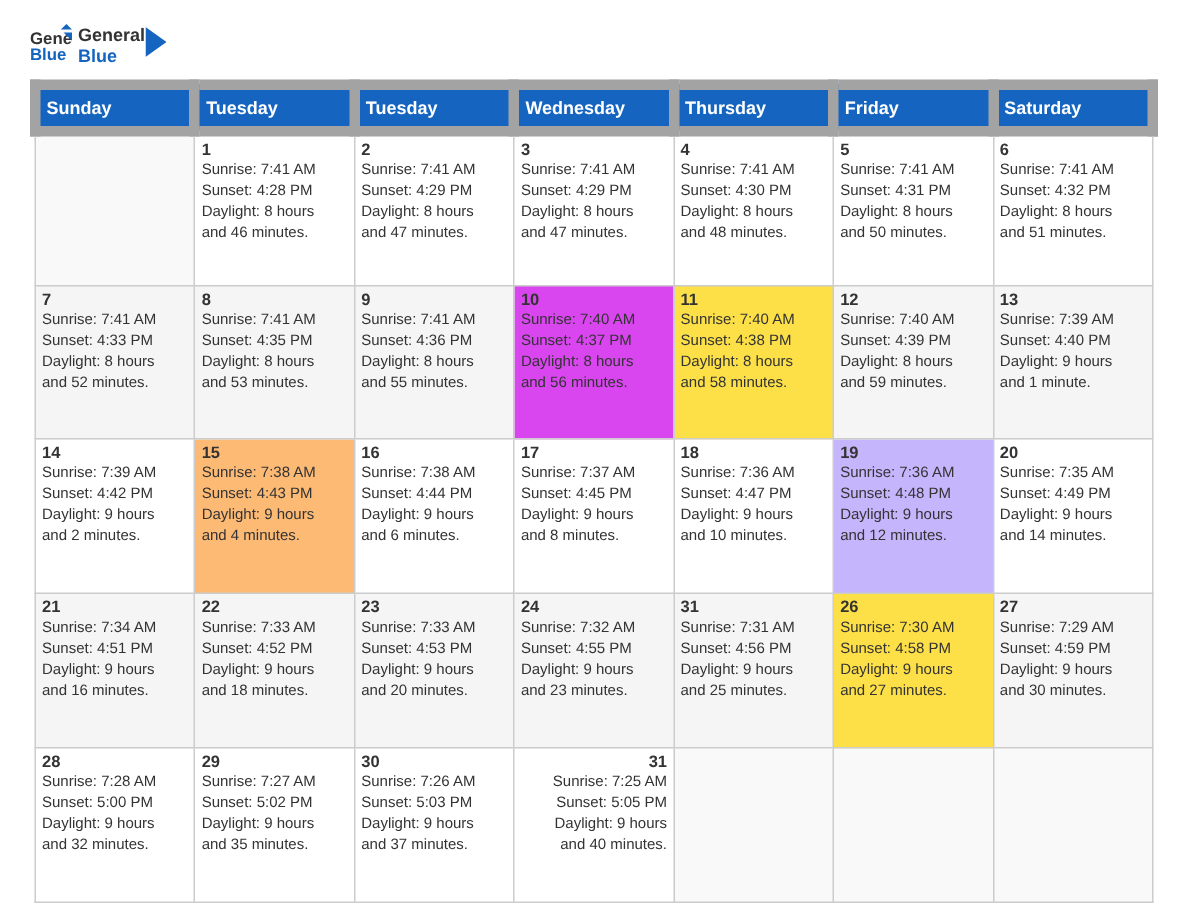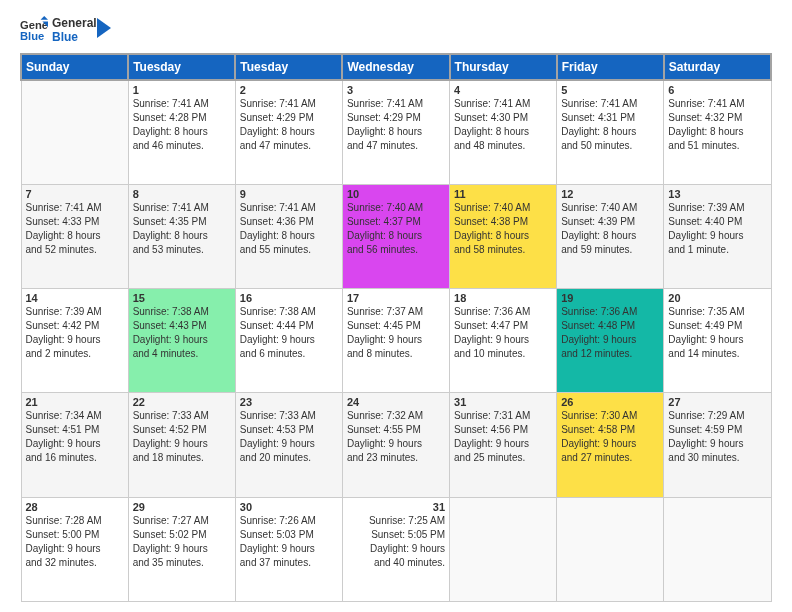--- a/index.html
+++ b/index.html
@@ -52,21 +52,21 @@
       width: 100%;
       table-layout: fixed;
     }
     .calendar th {
       background-color: #1565c0;
       color: #fff;
       font-size: 12px;
       font-weight: bold;
       padding: 5px 4px;
       text-align: left;
-      border: 2px solid #a3a3a3;
+      border: 7px solid #a3a3a3;
     }
     .calendar td {
       border: 1px solid #ccc;
       vertical-align: top;
       padding: 3px 4px;
       font-size: 9.5px;
       color: #333;
       height: 88px;
       width: calc(100% / 7);
     }
@@ -223,21 +223,21 @@
           </td>
         </tr>
         <tr>
           <td style="background: rgb(255, 255, 255);">
             <div class="day-num">14</div>
             <div class="cell-info" style="white-space: pre-line;">Sunrise: 7:39 AM
 Sunset: 4:42 PM
 Daylight: 9 hours
 and 2 minutes.</div>
           </td>
-          <td style="background: #86efac;">
+          <td style="background: #fdba74;">
             <div class="day-num">15</div>
             <div class="cell-info" style="white-space: pre-line;">Sunrise: 7:38 AM
 Sunset: 4:43 PM
 Daylight: 9 hours
 and 4 minutes.</div>
           </td>
           <td style="background: rgb(255, 255, 255);">
             <div class="day-num">16</div>
             <div class="cell-info" style="white-space: pre-line;">Sunrise: 7:38 AM
 Sunset: 4:44 PM
@@ -251,21 +251,21 @@
 Daylight: 9 hours
 and 8 minutes.</div>
           </td>
           <td style="background: rgb(255, 255, 255);">
             <div class="day-num">18</div>
             <div class="cell-info" style="white-space: pre-line;">Sunrise: 7:36 AM
 Sunset: 4:47 PM
 Daylight: 9 hours
 and 10 minutes.</div>
           </td>
-          <td style="background: #14b8a6; margin-top: 35px;">
+          <td style="background: #c4b5fd; margin-top: 35px;">
             <div class="day-num">19</div>
             <div class="cell-info" style="white-space: pre-line;">Sunrise: 7:36 AM
 Sunset: 4:48 PM
 Daylight: 9 hours
 and 12 minutes.</div>
           </td>
           <td style="background: rgb(255, 255, 255);">
             <div class="day-num">20</div>
             <div class="cell-info" style="white-space: pre-line;">Sunrise: 7:35 AM
 Sunset: 4:49 PM

